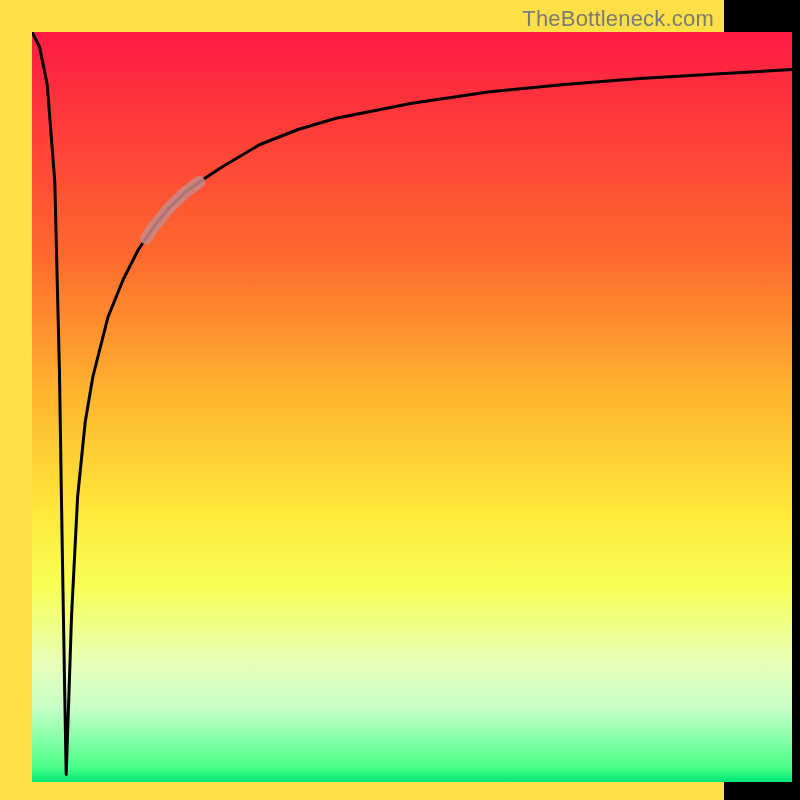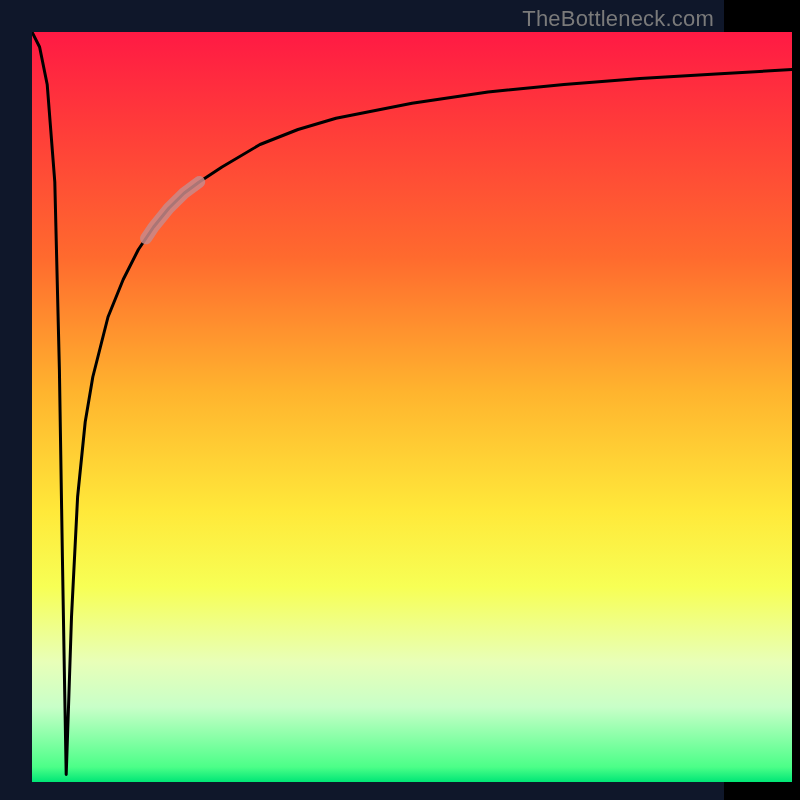--- a/index.html
+++ b/index.html
@@ -10,21 +10,21 @@
     background: #000;
     overflow: hidden;
     font-family: Arial, Helvetica, sans-serif;
   }
   .frame {
     position: absolute;
     top: 0;
     left: 0;
     width: 724px;
     height: 800px;
-    background: #0f172a;
+    background: #fde047;
     text-decoration: underline;
   }
   .plot-area {
     position: absolute;
     top: 32px;
     left: 32px;
     width: 760px;
     height: 750px;
     background: linear-gradient(
       to bottom,

